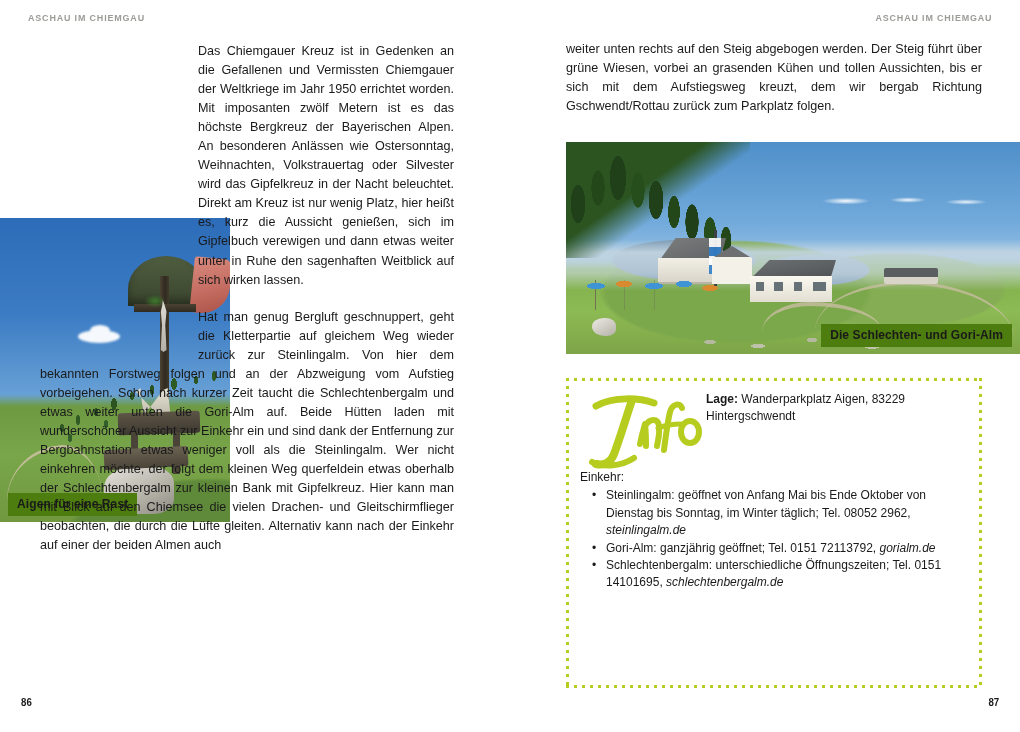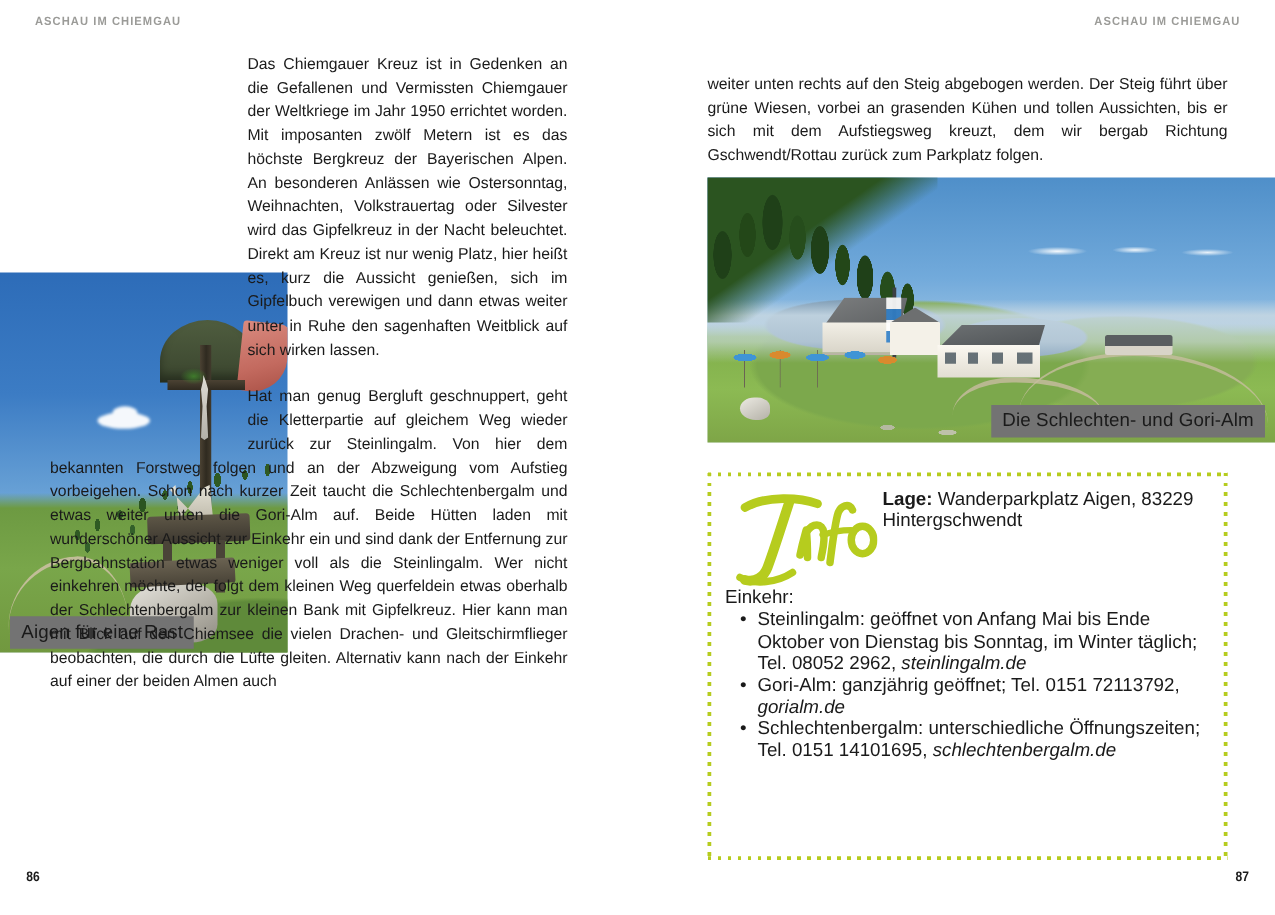--- a/index.html
+++ b/index.html
@@ -72,21 +72,21 @@
   .photo-float-left {
     float: left;
     width: 198px;   
     height: 312px;
     margin: 0 0 0 -40px;  
     shape-outside: border-box;
   }
 
   
   #right-text {
-    left: 566px; top: 58px; width: 416px;
+    left: 566px; top: 40px; width: 416px;
   }
 
   
   .photo { position: absolute; overflow: hidden; }
 
   
   #photo-left {
     left: 0; top: 218px; width: 230px; height: 304px;
     background:
       
@@ -314,24 +314,24 @@
       radial-gradient(ellipse 10px 3px at 72px 12px, #c9c6ba 70%, transparent 74%),
       radial-gradient(ellipse 7px 3px at 126px 6px, #bfbcb0 70%, transparent 74%),
       radial-gradient(ellipse 11px 4px at 186px 12px, #cdcabe 70%, transparent 74%),
       radial-gradient(ellipse 8px 3px at 244px 8px, #c4c1b5 70%, transparent 74%);
     opacity: .85;
   }
 
   
   .caption {
     position: absolute;
-    background: #737373;
+    background: #4d7c0f;
     color: #1a1a1a;
-    font-size: 15px;
-    font-weight: 400;
+    font-size: 12px;
+    font-weight: 700;
     line-height: 1;
     padding: 5px 9px 6px 9px;
     white-space: nowrap;
     letter-spacing: .1px;
   }
   #caption-left  { left: 8px;  top: 493px; }
   #caption-right { right: 8px; top: 324px; }
 
   
   #info-box {
@@ -358,21 +358,21 @@
     position: absolute;
     left: 16px; top: 14px;
     width: 120px; height: 78px;
     color: #b6cc1e;
     pointer-events: none;
   }
   .info-logo svg { width: 100%; height: 100%; display: block; }
 
   .info-body {
     position: relative;
-    font-size: 15px;
+    font-size: 12px;
     line-height: 17.4px;
     color: #1a1a1a;
   }
   .info-shape {
     float: left;
     width: 126px; height: 78px;
     margin: 0 0 0 0;
     shape-outside: border-box;
   }
   .info-body b { font-weight: 700; }

